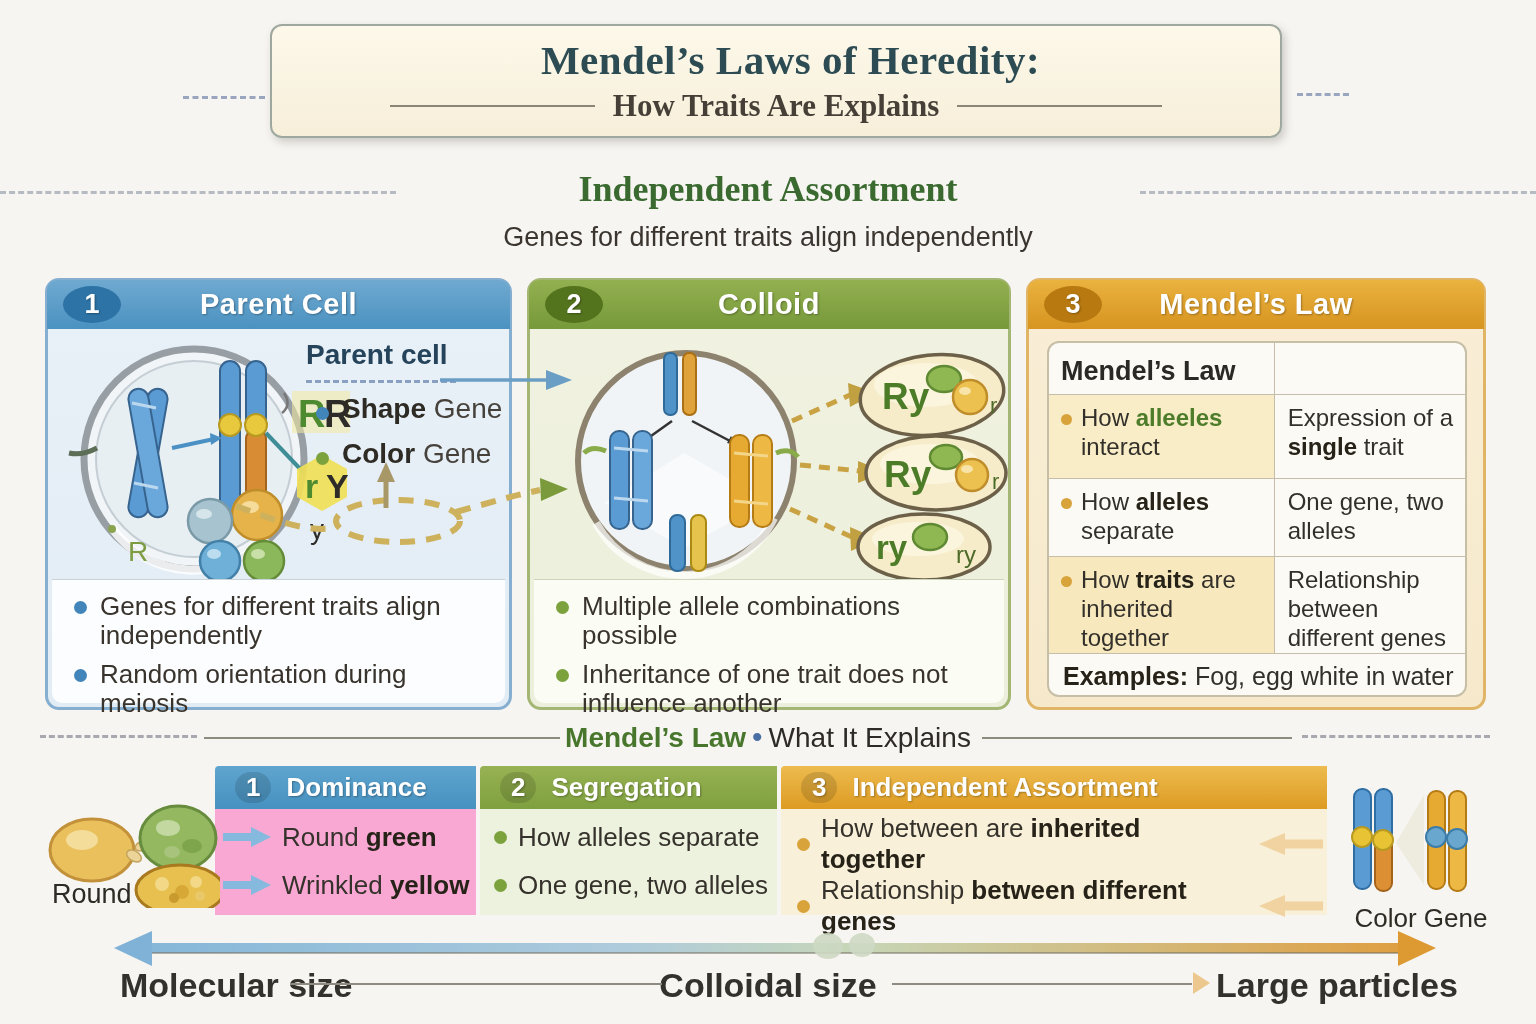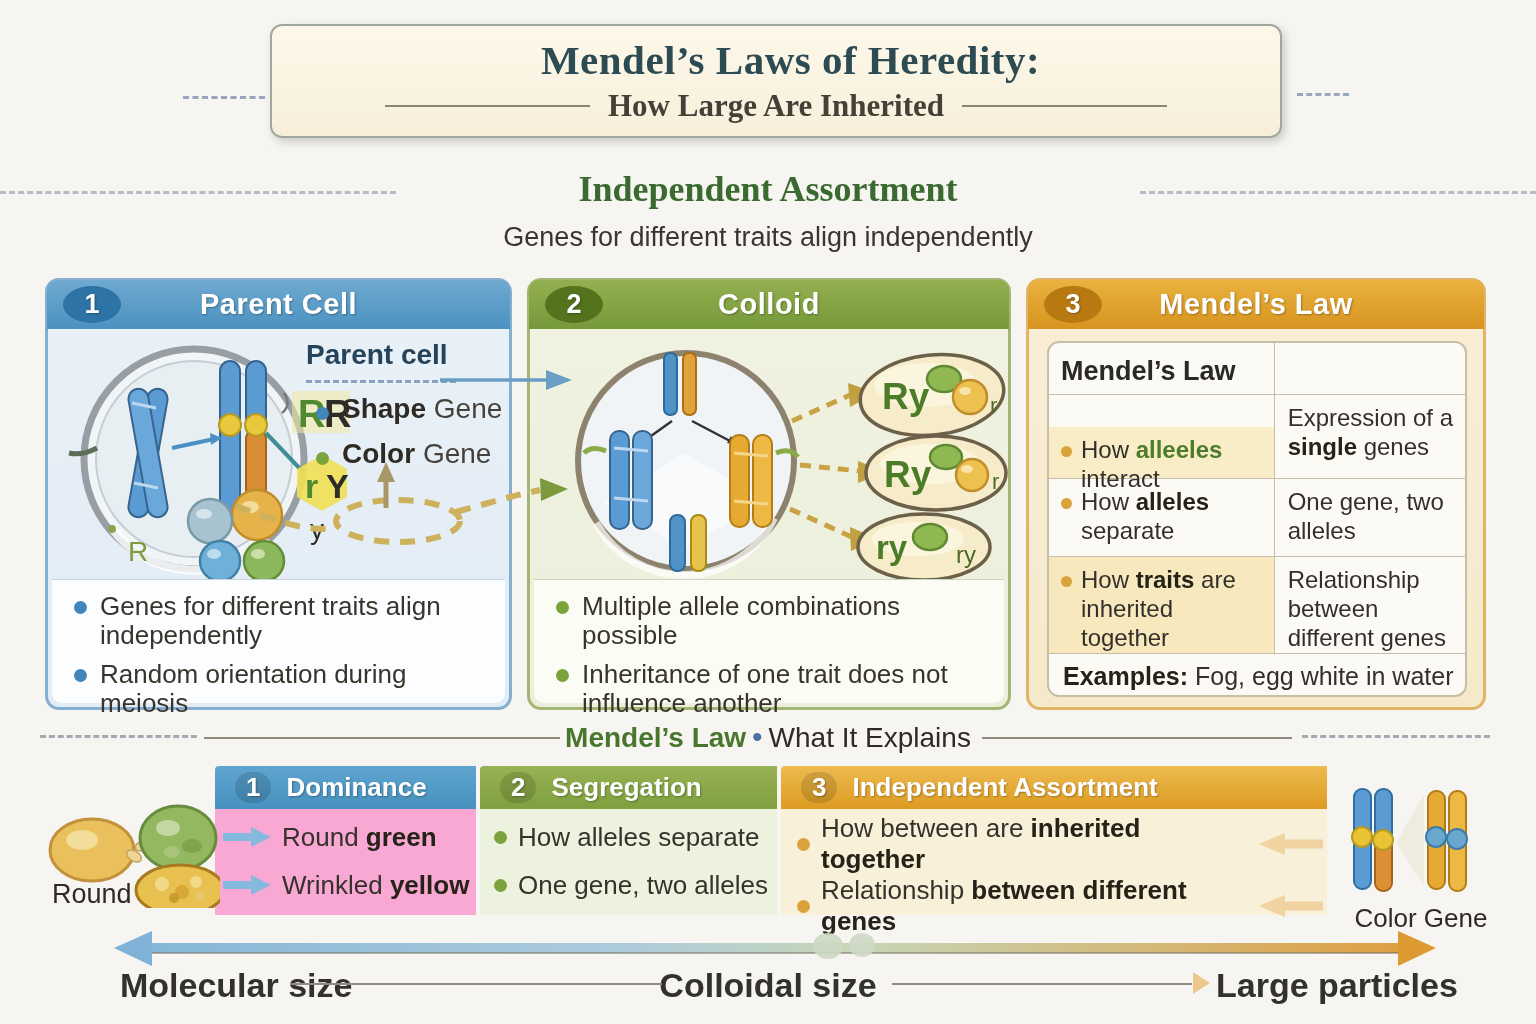--- a/index.html
+++ b/index.html
@@ -58,21 +58,21 @@
   .legend .li{display:flex;align-items:center;gap:13px;margin-bottom:13px;font-size:28px;color:#46413a;}
   .legend b{color:#2e2a24;}
   
   .mtable{position:absolute;left:18px;right:16px;top:60px;height:356px;box-sizing:border-box;
      background:#fcfaf4;border:2px solid #c6beа6;border:2px solid #c6bea6;border-radius:12px;overflow:hidden;
      font-size:24px;color:#33302b;}
   .mrow{display:flex;border-bottom:1.5px solid #c6beab;box-sizing:border-box;}
   .mcl{width:54%;box-sizing:border-box;padding:9px 6px 6px 12px;display:flex;gap:9px;line-height:1.2;}
   .mcr{width:46%;box-sizing:border-box;border-left:1.5px solid #c6beab;padding:9px 6px 6px 13px;line-height:1.2;}
   .mhead{height:52px;} .mhead .mcl{font-weight:700;font-size:27px;color:#2b2925;padding-top:12px;}
-  .mr1{height:84px;} .mr1 .mcl{background:#f8edc6;margin-top:32px;}
+  .mr1{height:84px;} .mr1 .mcl{background:#f8edc6;}
   .mr2{height:78px;}
   .mr3{height:97px;} .mr3 .mcl{background:#f7e9bd;}
   .mfoot{padding:8px 0 0 14px;font-size:25px;}
   .mdot{width:11px;height:11px;border-radius:50%;background:#d9a33c;flex:none;margin-top:10px;}
   .gb{color:#4d7c2a;font-weight:700;}
   .bd{font-weight:700;color:#262218;}
   
   .dvdash{position:absolute;top:735px;border-top:3px dashed #a8a8b0;height:0;}
   .dvdash.l{left:40px;width:157px;}
   .dvdash.r{left:1302px;width:188px;}
@@ -119,21 +119,21 @@
 <body>
 
 <div class="page">
 
   <div class="tdash l"></div>
   <div class="tdash r"></div>
   <div class="title-box">
     <div class="title-main">Mendel’s Laws of Heredity:</div>
     <div class="title-sub-row">
       <span class="hline"></span>
-      <div class="title-sub">How Large Are Inherited</div>
+      <div class="title-sub">How Traits Are Explains</div>
       <span class="hline"></span>
     </div>
   </div>
 
   <div class="sdash l"></div>
   <div class="sdash r"></div>
   <div class="sec-heading">Independent Assortment</div>
   <div class="sec-sub">Genes for different traits align independently</div>
 
   <div class="panels">
@@ -306,21 +306,21 @@
       <div class="mtable">
         <div class="mrow mhead">
           <div class="mcl">Mendel’s Law</div>
           <div class="mcr"></div>
         </div>
         <div class="mrow mr1">
           <div class="mcl">
               <span class="mdot"></span>
             <span><span>How </span><span class="gb">alleeles</span><span> interact</span></span>
             </div>
-          <div class="mcr"><span>Expression of a </span><span class="bd">single</span><span> genes</span></div>
+          <div class="mcr"><span>Expression of a </span><span class="bd">single</span><span> trait</span></div>
         </div>
         <div class="mrow mr2">
           <div class="mcl">
               <span class="mdot"></span>
             <span><span>How </span><span class="bd">alleles</span><span> separate</span></span>
             </div>
           <div class="mcr"><span>One gene, two alleles</span><span class="bd"></span><span></span></div>
         </div>
         <div class="mrow mr3">
           <div class="mcl">

